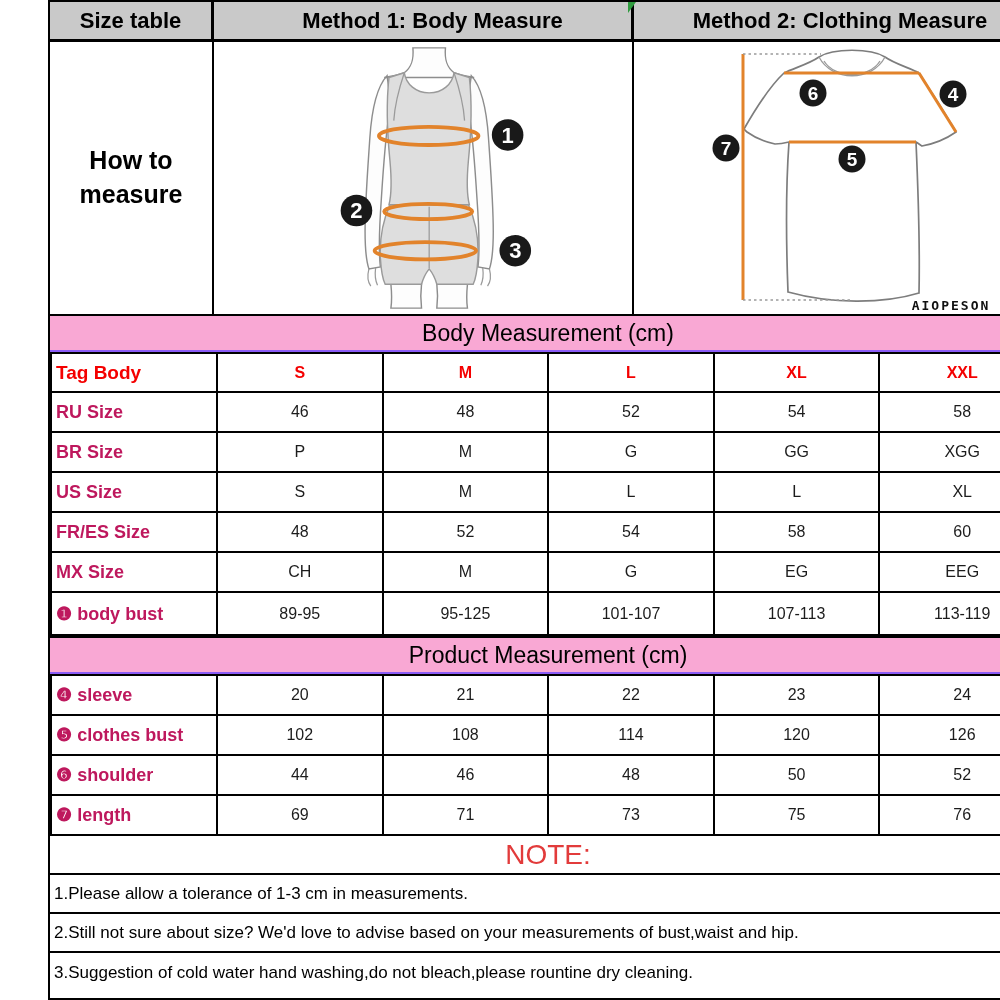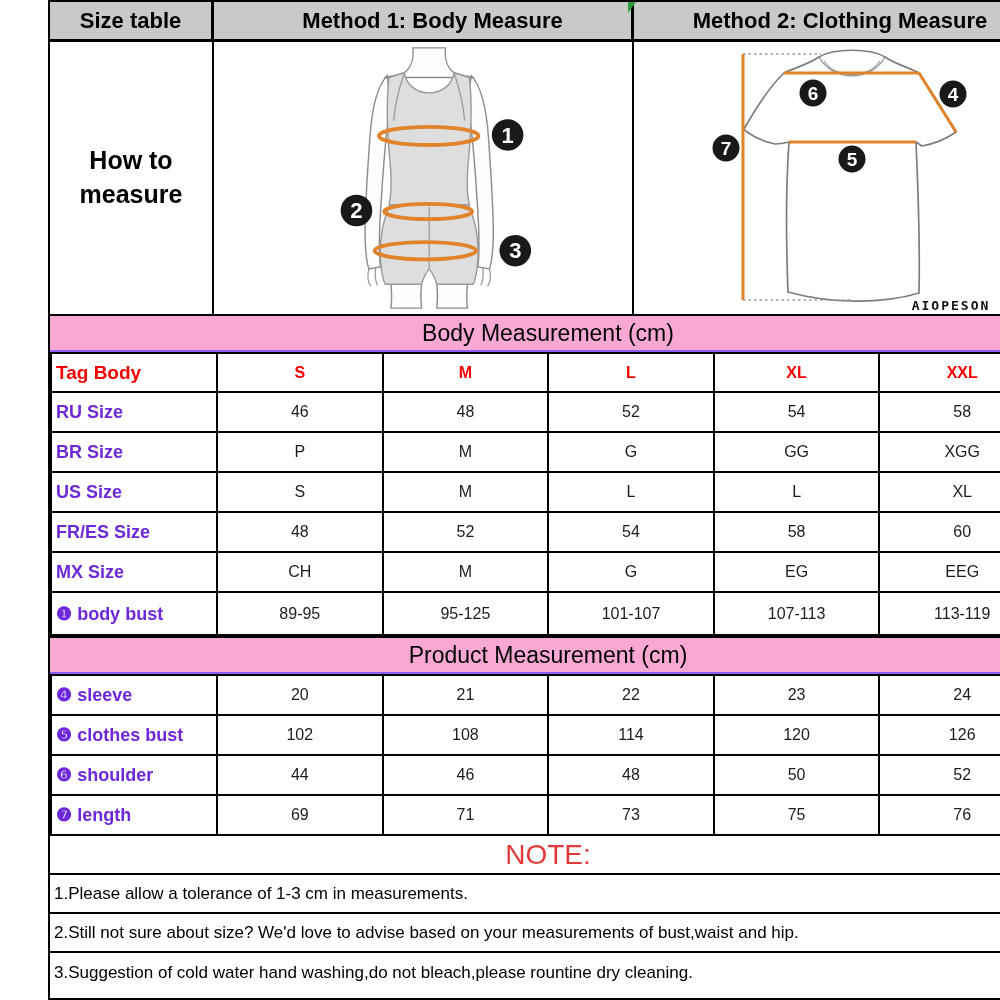--- a/index.html
+++ b/index.html
@@ -29,21 +29,21 @@
   .howto { display:flex; align-items:center; justify-content:center; text-align:center;
            font-weight:bold; font-size:25px; line-height:1.35; padding:0 18px; }
   .illusrow svg { display:block; width:100%; height:100%; }
   
   .bar { height:38px; background:#f9a8d4; border-top:2px solid #000; border-bottom:2px solid #8b5cf6;
          display:flex; align-items:center; justify-content:center; font-weight:normal; font-size:23px; }
   
   table.meas { width:100%; border-collapse:collapse; table-layout:fixed; }
   table.meas td { border:2px solid #000; height:40px; text-align:center;
                   font-size:16px; color:#1c1c1c; overflow:hidden; white-space:nowrap; }
-  table.meas td.lbl { text-align:left; font-weight:bold; font-size:18px; color:#6d28d9; padding-left:4px; }
+  table.meas td.lbl { text-align:left; font-weight:bold; font-size:18px; color:#be185d; padding-left:4px; }
   table.meas tr.tag td { color:#f40000; font-weight:bold; font-size:16px; height:39px; }
   table.meas tr.tag td.lbl { font-size:19px; color:#f40000; }
   table.meas tr.tall td { height:43px; }
   
   .notebar { height:39px; border-bottom:2px solid #000; display:flex; align-items:center;
              justify-content:center; color:#e23b3b; font-size:28px; }
   .note { height:39px; border-bottom:2px solid #000; display:flex; align-items:center;
           font-size:17px; padding-left:4px; color:#000000; }
   .note:last-child { border-bottom:none; }
   

